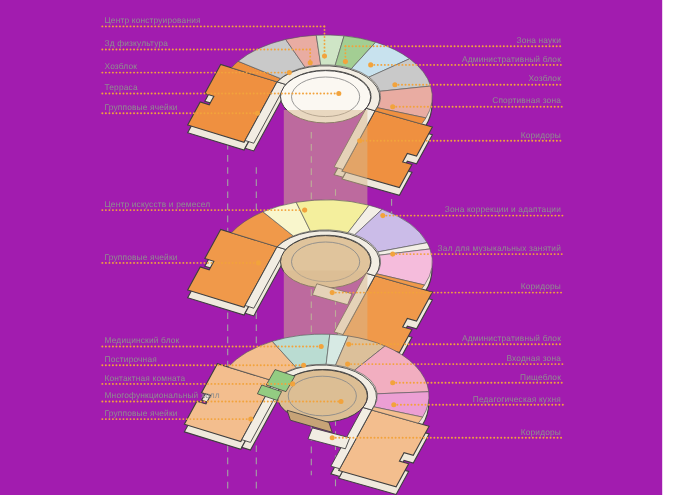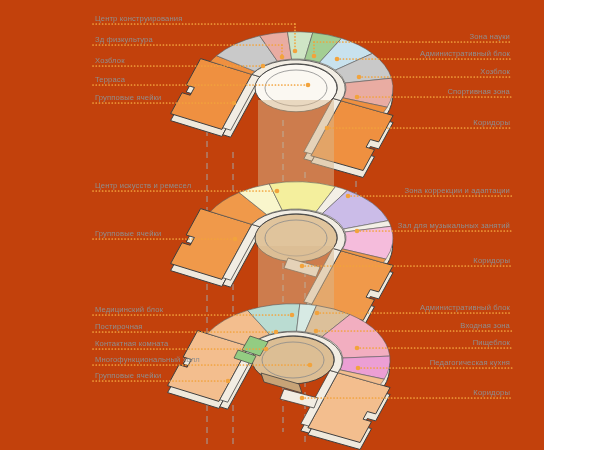--- a/index.html
+++ b/index.html
@@ -1,16 +1,16 @@
 <!DOCTYPE html>
 <html><head>
 <meta charset="utf-8">
 <style>
   html,body{margin:0;padding:0;background:#ffffff;}
-  .canvas{position:relative;width:544px;height:450px;background:#c2410c;overflow:hidden;
+  .canvas{position:relative;width:602px;height:450px;background:#a21caf;overflow:hidden;
           font-family:"Liberation Sans", sans-serif;}
   svg text{font-family:"Liberation Sans", sans-serif;font-size:7.6px;letter-spacing:.15px;}
 </style>
 </head>
 <body>
 
 <div class="canvas">
   <svg id="scene" width="614" height="450" viewBox="0 0 614 450">
       <g>
         <line x1="207" y1="130" x2="207" y2="446" stroke="#A3A3A3" stroke-width="1" stroke-dasharray="6 5"></line>

